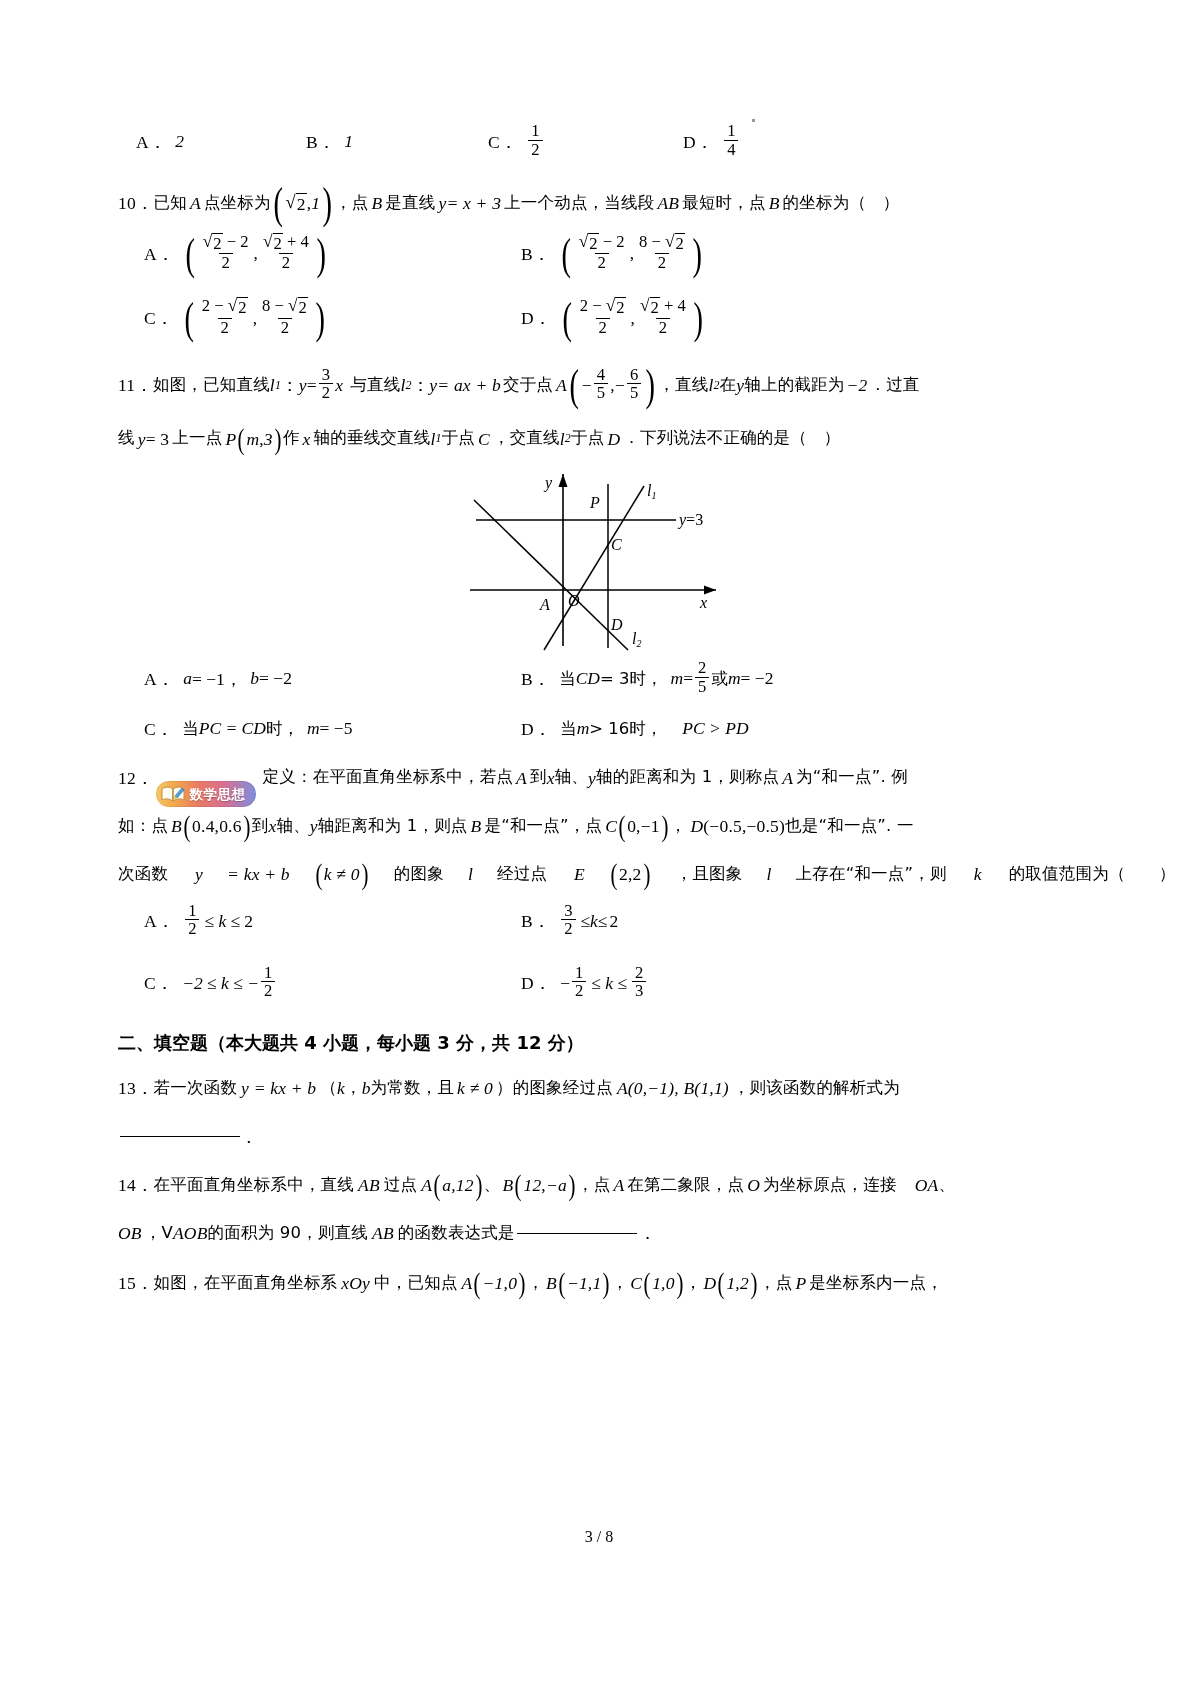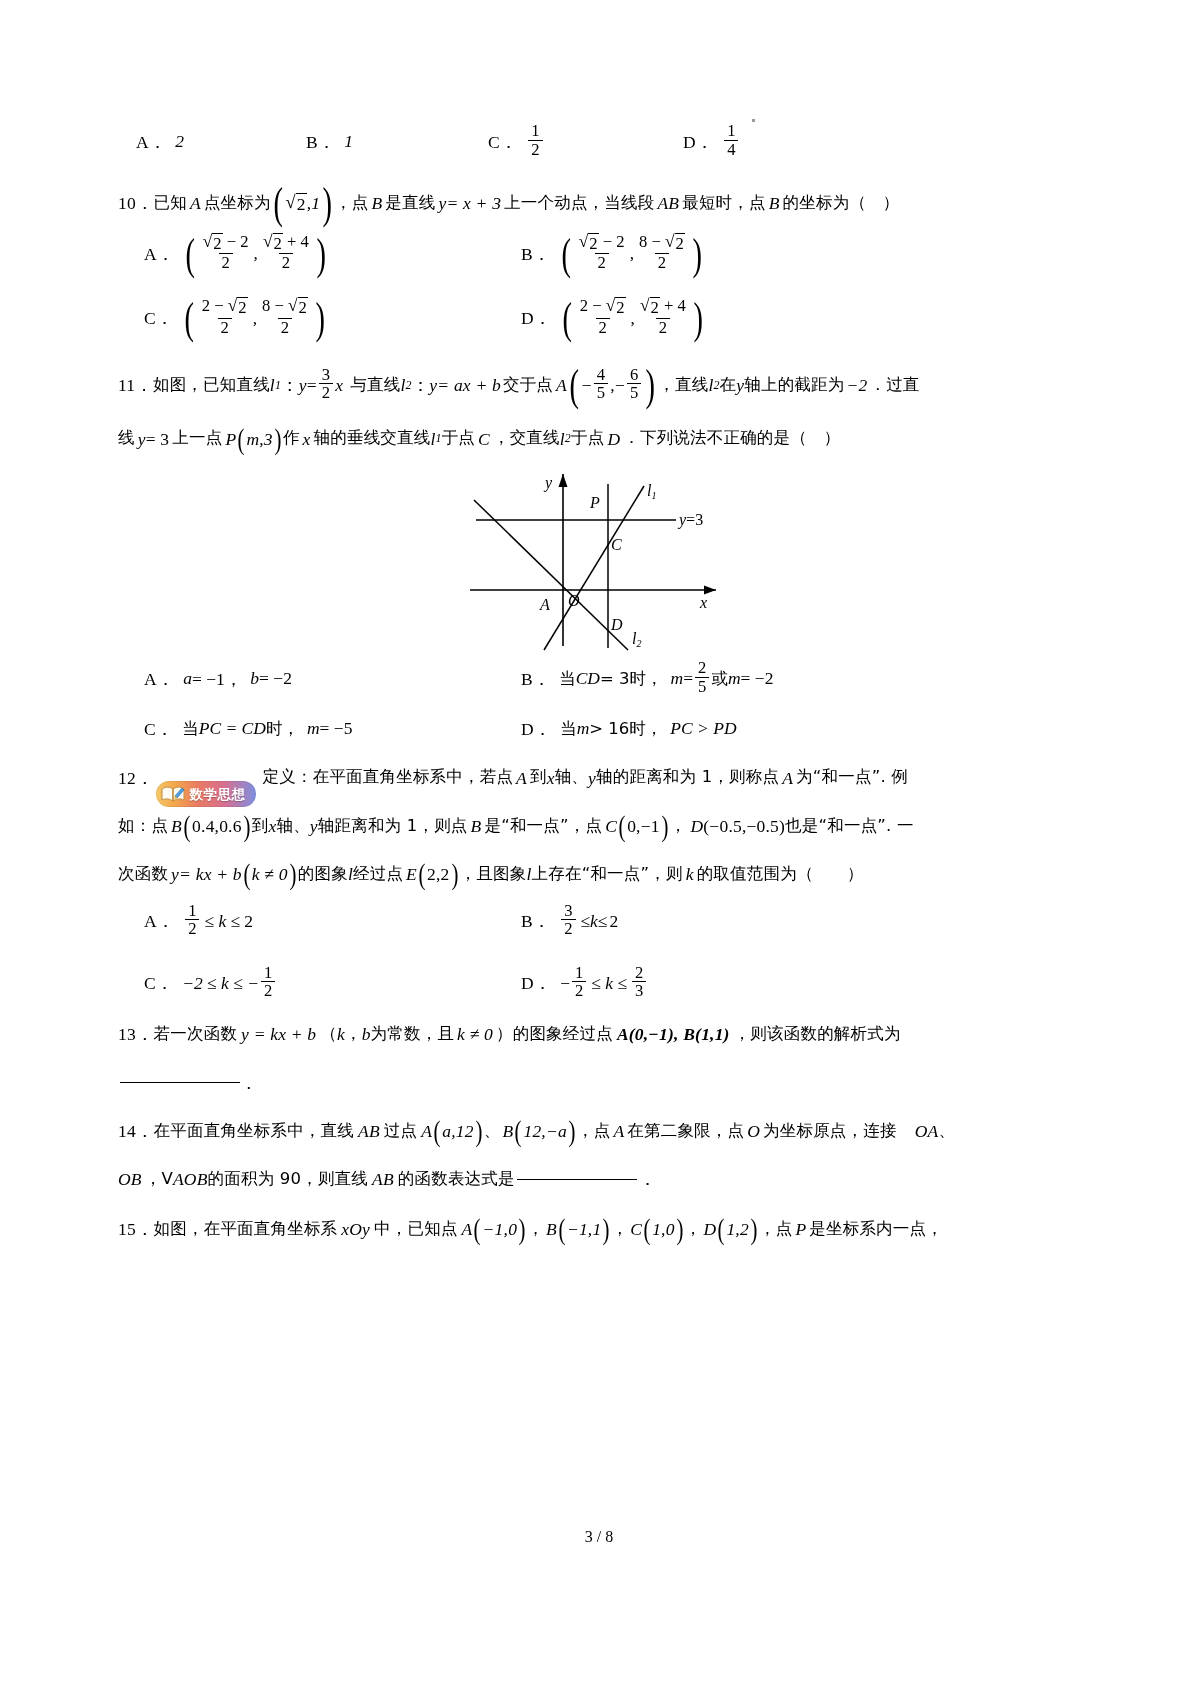--- a/index.html
+++ b/index.html
@@ -446,21 +446,21 @@
         <span class="cn">当</span>
         <span class="it">PC = CD</span>
         <span class="cn" style="margin-right:8px;">时，</span>
         <span class="it">m</span>
         <span>= −5</span>
       </div>
       <div class="opt">
         <span class="opt-label">D．</span>
         <span class="cn">当</span>
         <span class="it">m</span>
-        <span class="cn" style="margin-right:8px;">&gt; 16时，</span>
+        <span class="cn" style="margin-right:20px;">&gt; 16时，</span>
         <span class="it">PC &gt; PD</span>
       </div>
     </div>
 
     <div class="q-line" style="margin-top:24px;">
       <span class="q-num">12．</span>
       <span class="badge">
         <span class="bk">
           <svg class="bk-svg" width="26" height="20" viewBox="0 0 26 20">
             <path d="M2 5 C6 2,10 3,13 5 L13 17 C10 15,6 14,2 16 Z" fill="#fffdf3" stroke="#c08a3e" stroke-width="1"></path>
@@ -505,21 +505,21 @@
         <span class="pl">(</span>
         <span>0,−1</span>
         <span class="pr">)</span>
       </span>
       <span class="cn">，</span>
       <span class="it" style="margin-left:4px;">D</span>
       <span>(−0.5,−0.5)</span>
       <span class="cn">也是“和一点”. 一</span>
     </div>
 
-    <div class="q-line" style="margin-top:22px;">
+    <div class="q-line" style="margin-top:22px;gap:24px;">
       <span class="cn">次函数</span>
       <span class="it" style="margin-left:3px;">y</span>
       <span class="it">= kx + b</span>
       <span class="bigparen midparen">
         <span class="pl">(</span>
         <span class="it">k ≠ 0</span>
         <span class="pr">)</span>
       </span>
       <span class="cn">的图象</span>
       <span class="it">l</span>
@@ -575,33 +575,34 @@
           <span class="den">2</span>
         </span>
         <span class="it" style="margin:0 3px;">≤ k ≤</span>
         <span class="frac">
           <span class="num">2</span>
           <span class="den">3</span>
         </span>
       </div>
     </div>
 
+    <div class="section-head" style="margin-top:30px;">二、填空题（本大题共 4 小题，每小题 3 分，共 12 分）</div>
 
     <div class="q-line" style="margin-top:20px;">
       <span class="q-num">13．</span>
       <span class="cn">若一次函数</span>
       <span class="it" style="margin:0 4px;">y = kx + b</span>
       <span class="cn">（</span>
       <span class="it">k</span>
       <span class="cn">，</span>
       <span class="it">b</span>
       <span class="cn">为常数，且</span>
       <span class="it" style="margin:0 3px;">k ≠ 0</span>
       <span class="cn">）的图象经过点</span>
-      <span class="it" style="margin:0 4px;font-weight:bold;">A(0,−1), B(1,1)</span>
+      <span class="it" style="margin:0 4px;">A(0,−1), B(1,1)</span>
       <span class="cn">，则该函数的解析式为</span>
     </div>
     <div class="q-line" style="margin-top:22px; margin-left:2px;">
       <span class="blank-line" style="width:120px;"></span>
       <span>．</span>
     </div>
 
     <div class="q-line" style="margin-top:22px;">
       <span class="q-num">14．</span>
       <span class="cn">在平面直角坐标系中，直线</span>

